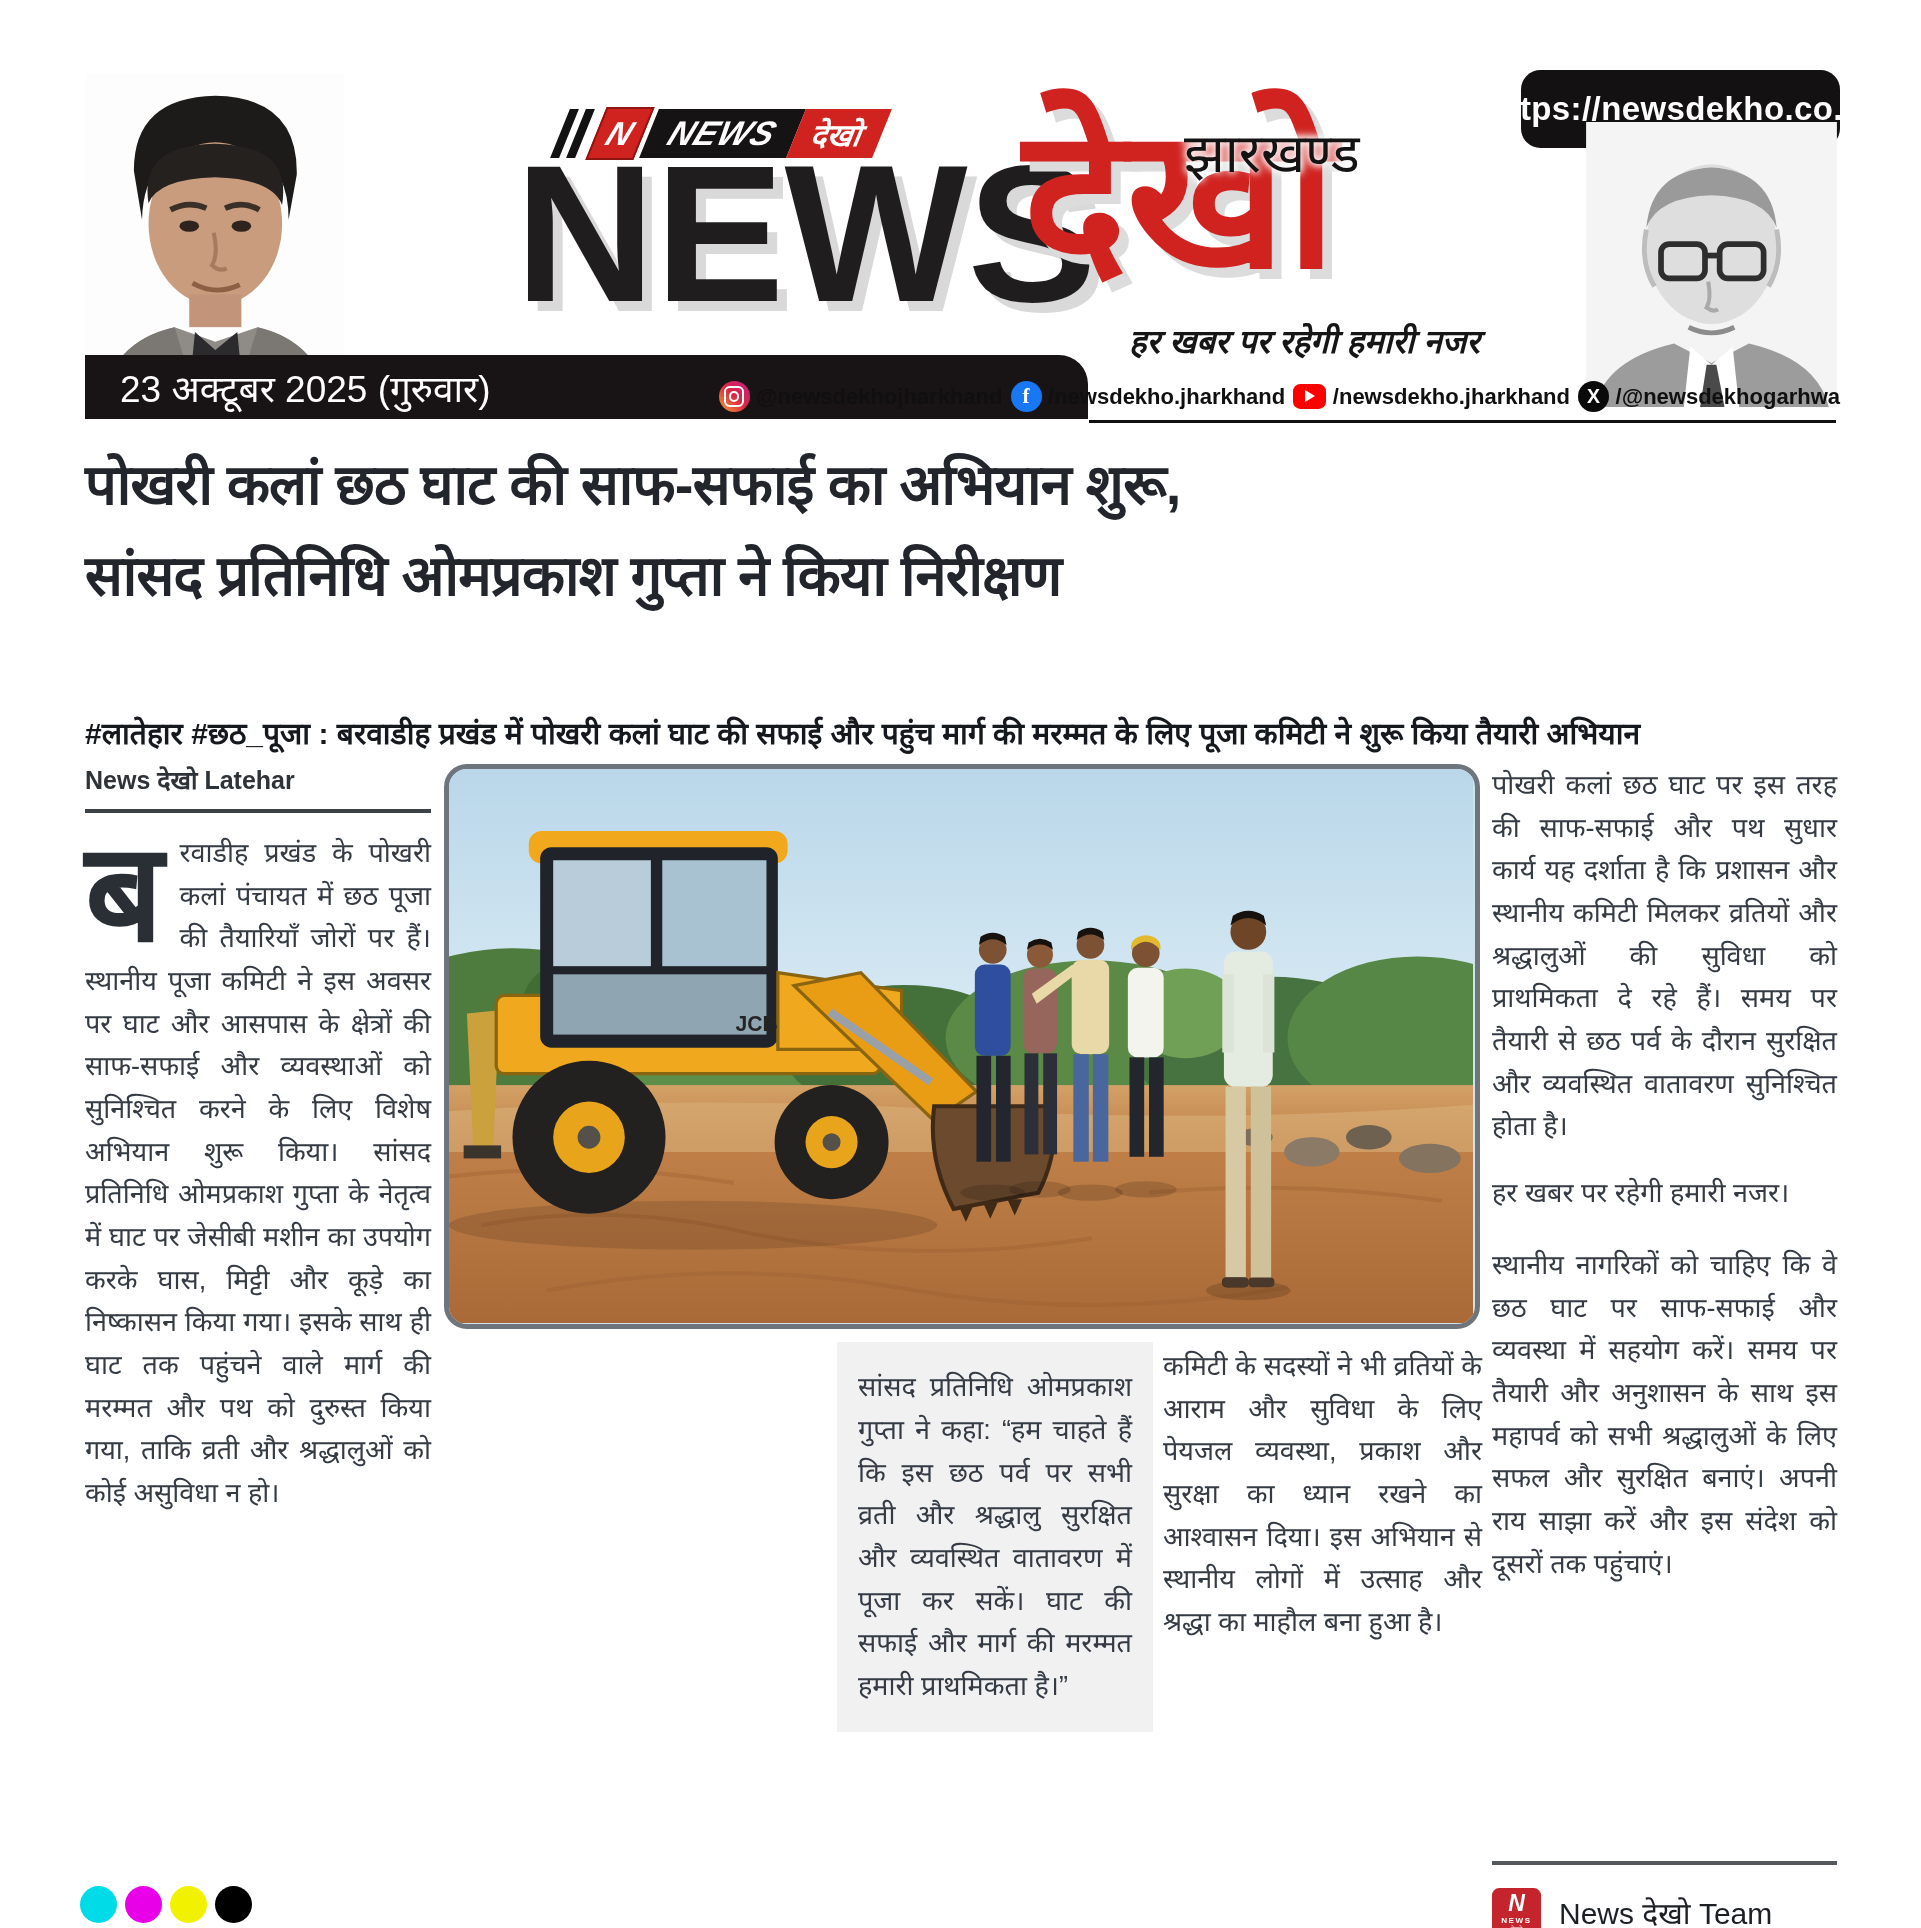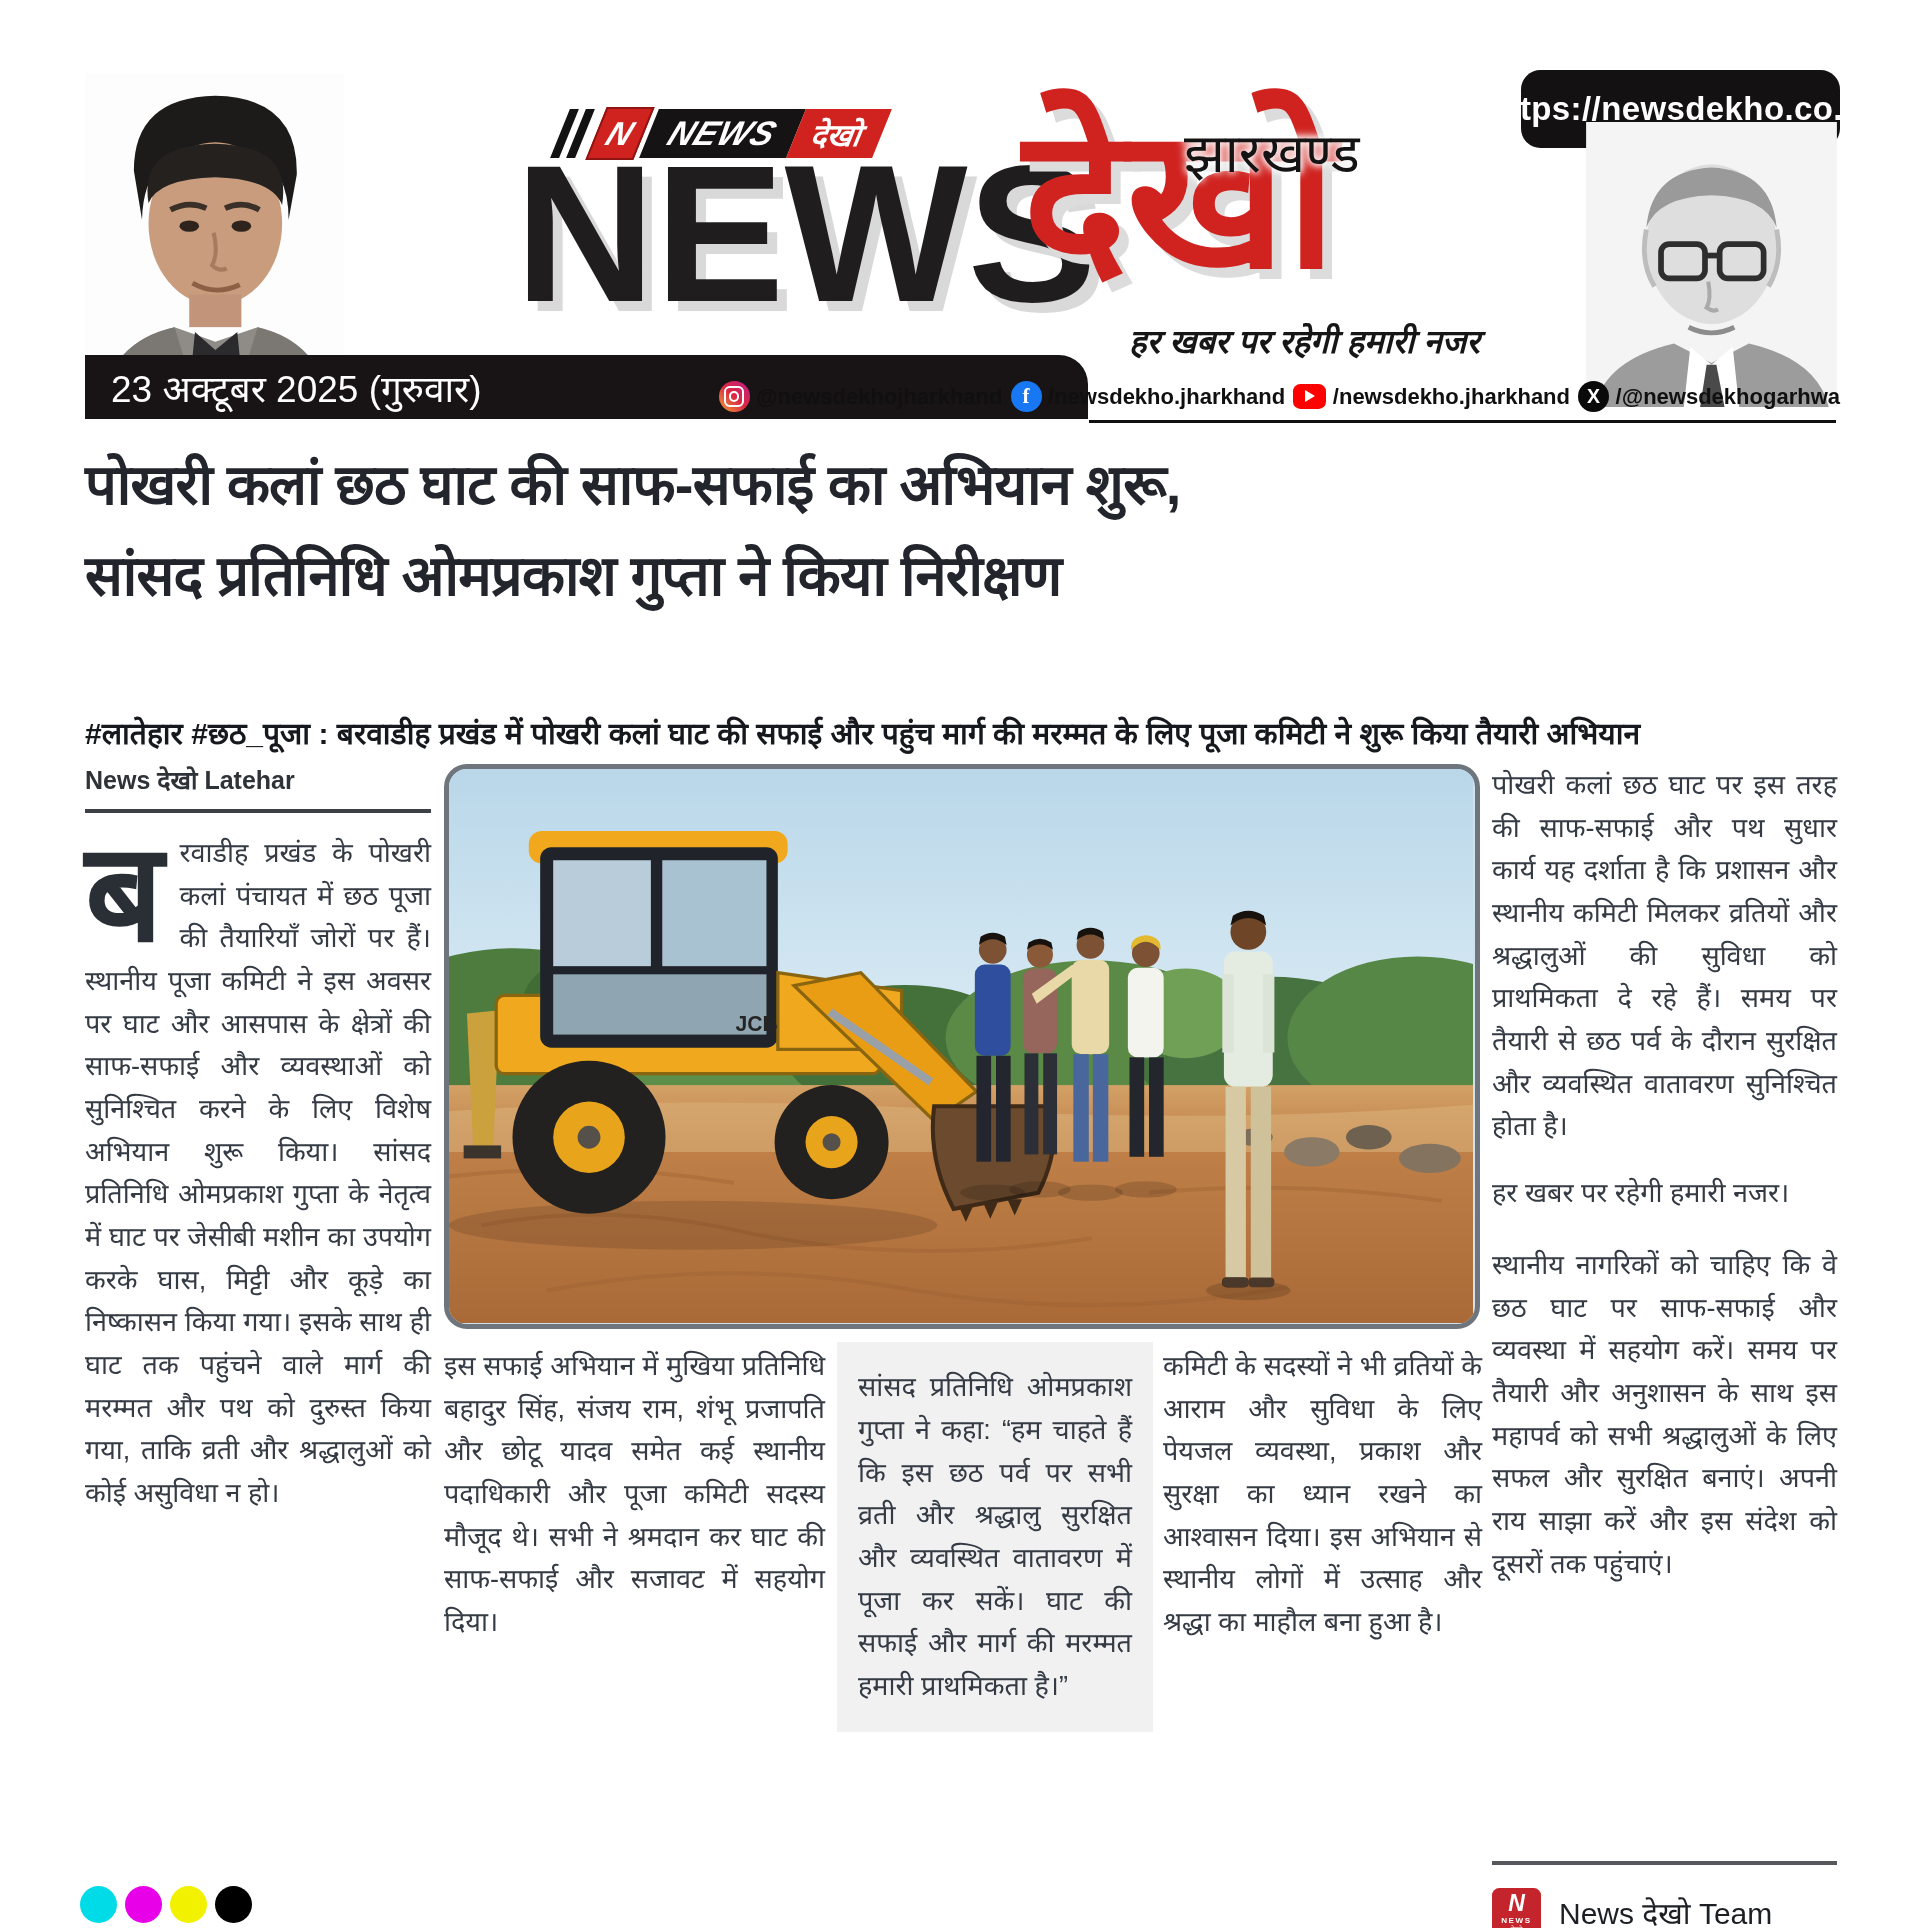--- a/index.html
+++ b/index.html
@@ -26,21 +26,21 @@
         letter-spacing:0px;text-shadow:9.8px 9.8px 0 #d9d9d9;}
   .brand-dekho{left:1023px;top:96px;font-size:195px;font-weight:800;color:#d0221f;line-height:1.05;
         text-shadow:9.8px 9.8px 0 #dcdcdc;z-index:1;}
   .brand-state{left:1184px;top:114px;font-size:54px;font-weight:400;color:#131313;z-index:2;
         text-shadow:0 0 6.5px #fff,0 0 8.1px #fff,0 0 11.4px #fff;}
   .tagline{left:1109px;top:318px;font-size:33px;font-weight:700;font-style:italic;color:#161616;z-index:2;margin-left:20px;}
 
   
   .date-bar{left:85px;top:355px;width:1003px;height:64px;background:#181314;
         border-top-right-radius:29px;display:flex;align-items:center;z-index:3;}
-  .date-bar span{color:#fff;font-size:37px;padding-left:26px;}
+  .date-bar span{color:#fff;font-size:37px;padding-left:35px;}
   .social-row{left:1101px;top:376px;width:739px;height:41px;display:flex;align-items:center;
         justify-content:flex-end;gap:8.1px;z-index:3;}
   .social-item{display:flex;align-items:center;gap:6.5px;}
   .social-handle{font-size:22px;font-weight:bold;color:#101010;}
   .ic{width:31px;height:31px;border-radius:50%;display:flex;align-items:center;justify-content:center;flex:0 0 auto;}
   .ic-ig{background:linear-gradient(45deg,#f09433,#e6683c,#dc2743,#cc2366,#bc1888);}
   .ig-frame{width:16.3px;height:16.3px;border:2.4px solid #fff;border-radius:5.7px;display:flex;align-items:center;justify-content:center;}
   .ig-dot{width:6.5px;height:6.5px;border:2px solid #fff;border-radius:50%;}
   .ic-fb{background:#1877f2;color:#fff;font-weight:900;font-size:21px;font-family:"Liberation Serif",serif;}
   .ic-yt{width:33px;height:24.4px;border-radius:7.3px;background:#f00;display:flex;align-items:center;justify-content:center;}
@@ -292,21 +292,20 @@
           <rect x="1000" y="252" width="14" height="96" fill="#dbe4d6"></rect>
         <rect x="954" y="390" width="25" height="236" fill="#d6c9a4"></rect>
           <rect x="985" y="390" width="25" height="236" fill="#cfc19a"></rect>
         <rect x="950" y="624" width="32" height="12" rx="5" fill="#4a3category2"></rect>
           <rect x="950" y="624" width="32" height="12" rx="5" fill="#4a392a"></rect>
         <rect x="982" y="624" width="32" height="12" rx="5" fill="#4a392a"></rect>
       </g>
     </svg>
   </div>
 
-  <div class="abs col2 bodytext">इस सफाई अभियान में मुखिया प्रतिनिधि बहादुर सिंह, संजय राम, शंभू प्रजापति और छोटू यादव समेत कई स्थानीय पदाधिकारी और पूजा कमिटी सदस्य मौजूद थे। सभी ने श्रमदान कर घाट की साफ-सफाई और सजावट में सहयोग दिया।</div>
   <div class="abs col3 bodytext">सांसद प्रतिनिधि ओमप्रकाश गुप्ता ने कहा: “हम चाहते हैं कि इस छठ पर्व पर सभी व्रती और श्रद्धालु सुरक्षित और व्यवस्थित वातावरण में पूजा कर सकें। घाट की सफाई और मार्ग की मरम्मत हमारी प्राथमिकता है।”</div>
   <div class="abs col4 bodytext">कमिटी के सदस्यों ने भी व्रतियों के आराम और सुविधा के लिए पेयजल व्यवस्था, प्रकाश और सुरक्षा का ध्यान रखने का आश्वासन दिया। इस अभियान से स्थानीय लोगों में उत्साह और श्रद्धा का माहौल बना हुआ है।</div>
   <div class="abs col5">
     <div class="bodytext">पोखरी कलां छठ घाट पर इस तरह की साफ-सफाई और पथ सुधार कार्य यह दर्शाता है कि प्रशासन और स्थानीय कमिटी मिलकर व्रतियों और श्रद्धालुओं की सुविधा को प्राथमिकता दे रहे हैं। समय पर तैयारी से छठ पर्व के दौरान सुरक्षित और व्यवस्थित वातावरण सुनिश्चित होता है।</div>
     <div class="bodytext p2">हर खबर पर रहेगी हमारी नजर।</div>
     <div class="bodytext p3">स्थानीय नागरिकों को चाहिए कि वे छठ घाट पर साफ-सफाई और व्यवस्था में सहयोग करें। समय पर तैयारी और अनुशासन के साथ इस महापर्व को सभी श्रद्धालुओं के लिए सफल और सुरक्षित बनाएं। अपनी राय साझा करें और इस संदेश को दूसरों तक पहुंचाएं।</div>
   </div>
 
   <div class="abs footer-right">
     <div class="flogo">

